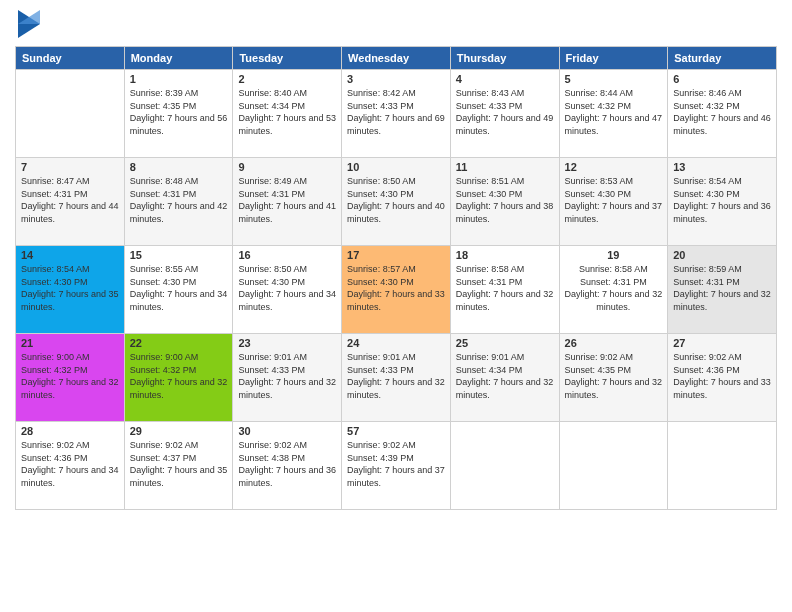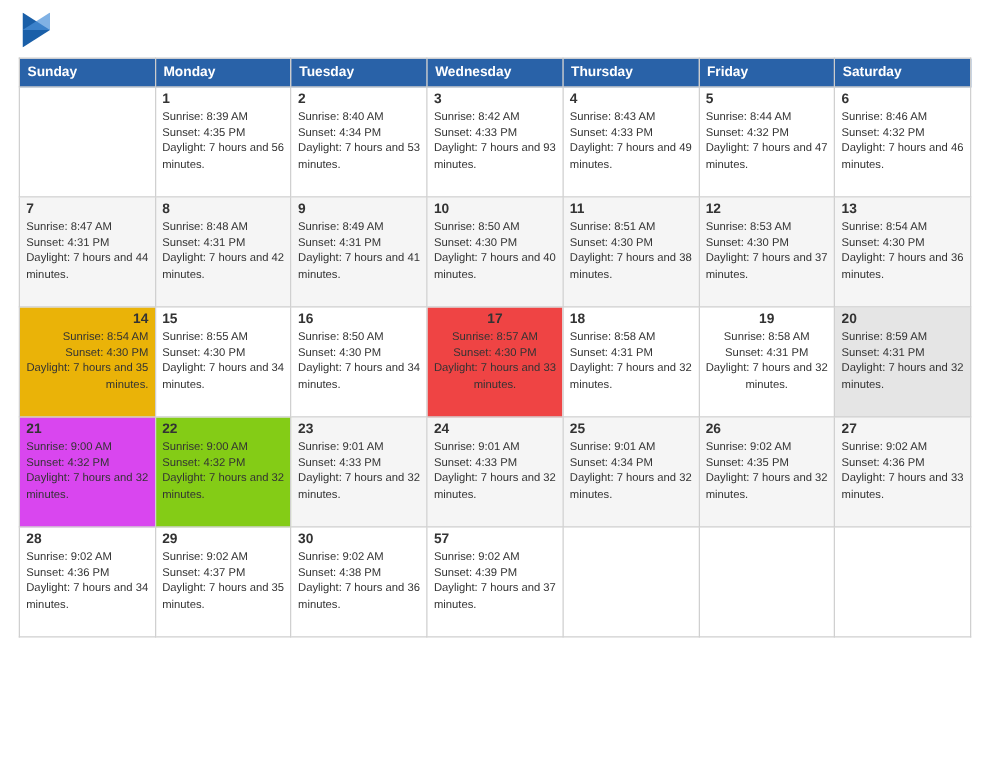--- a/index.html
+++ b/index.html
@@ -132,21 +132,21 @@
           <td style="background-color: rgb(255, 255, 255);">
         <div class="day-number">2</div>
         <div class="day-info">Sunrise: 8:40 AM</div>
         <div class="day-info">Sunset: 4:34 PM</div>
         <div class="day-info">Daylight: 7 hours and 53 minutes.</div>
       </td>
           <td style="background-color: rgb(255, 255, 255);">
         <div class="day-number">3</div>
         <div class="day-info">Sunrise: 8:42 AM</div>
         <div class="day-info">Sunset: 4:33 PM</div>
-        <div class="day-info">Daylight: 7 hours and 93 minutes.</div>
+        <div class="day-info">Daylight: 7 hours and 69 minutes.</div>
       </td>
           <td style="background-color: rgb(255, 255, 255);">
         <div class="day-number">4</div>
         <div class="day-info">Sunrise: 8:43 AM</div>
         <div class="day-info">Sunset: 4:33 PM</div>
         <div class="day-info">Daylight: 7 hours and 49 minutes.</div>
       </td>
           <td style="background-color: rgb(255, 255, 255);">
         <div class="day-number">5</div>
         <div class="day-info">Sunrise: 8:44 AM</div>
@@ -198,39 +198,39 @@
         <div class="day-info">Daylight: 7 hours and 37 minutes.</div>
       </td>
           <td style="background-color: rgb(245, 245, 245);">
         <div class="day-number">13</div>
         <div class="day-info">Sunrise: 8:54 AM</div>
         <div class="day-info">Sunset: 4:30 PM</div>
         <div class="day-info">Daylight: 7 hours and 36 minutes.</div>
       </td>
         </tr>
         <tr>
-          <td style="background-color: #eab308; text-align: right;">
+          <td style="background-color: #0ea5e9;">
         <div class="day-number">14</div>
         <div class="day-info">Sunrise: 8:54 AM</div>
         <div class="day-info">Sunset: 4:30 PM</div>
         <div class="day-info">Daylight: 7 hours and 35 minutes.</div>
       </td>
           <td style="background-color: rgb(255, 255, 255);">
         <div class="day-number">15</div>
         <div class="day-info">Sunrise: 8:55 AM</div>
         <div class="day-info">Sunset: 4:30 PM</div>
         <div class="day-info">Daylight: 7 hours and 34 minutes.</div>
       </td>
           <td style="background-color: rgb(255, 255, 255);">
         <div class="day-number">16</div>
         <div class="day-info">Sunrise: 8:50 AM</div>
         <div class="day-info">Sunset: 4:30 PM</div>
         <div class="day-info">Daylight: 7 hours and 34 minutes.</div>
       </td>
-          <td style="background-color: #ef4444; text-align: center;">
+          <td style="background-color: #fdba74;">
         <div class="day-number">17</div>
         <div class="day-info">Sunrise: 8:57 AM</div>
         <div class="day-info">Sunset: 4:30 PM</div>
         <div class="day-info">Daylight: 7 hours and 33 minutes.</div>
       </td>
           <td style="background-color: rgb(255, 255, 255);">
         <div class="day-number">18</div>
         <div class="day-info">Sunrise: 8:58 AM</div>
         <div class="day-info">Sunset: 4:31 PM</div>
         <div class="day-info">Daylight: 7 hours and 32 minutes.</div>

